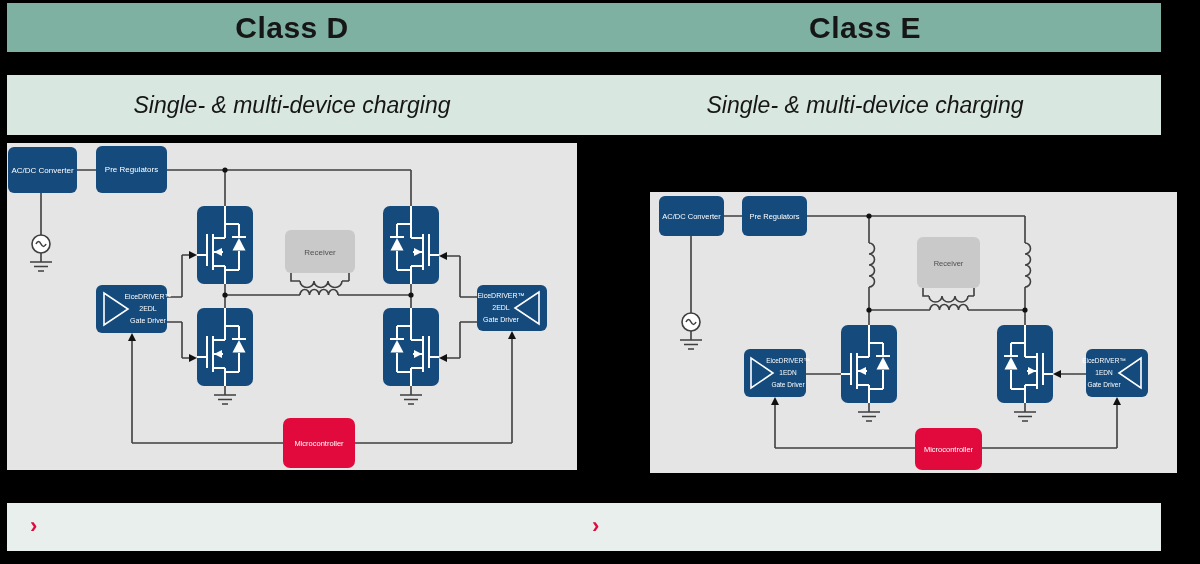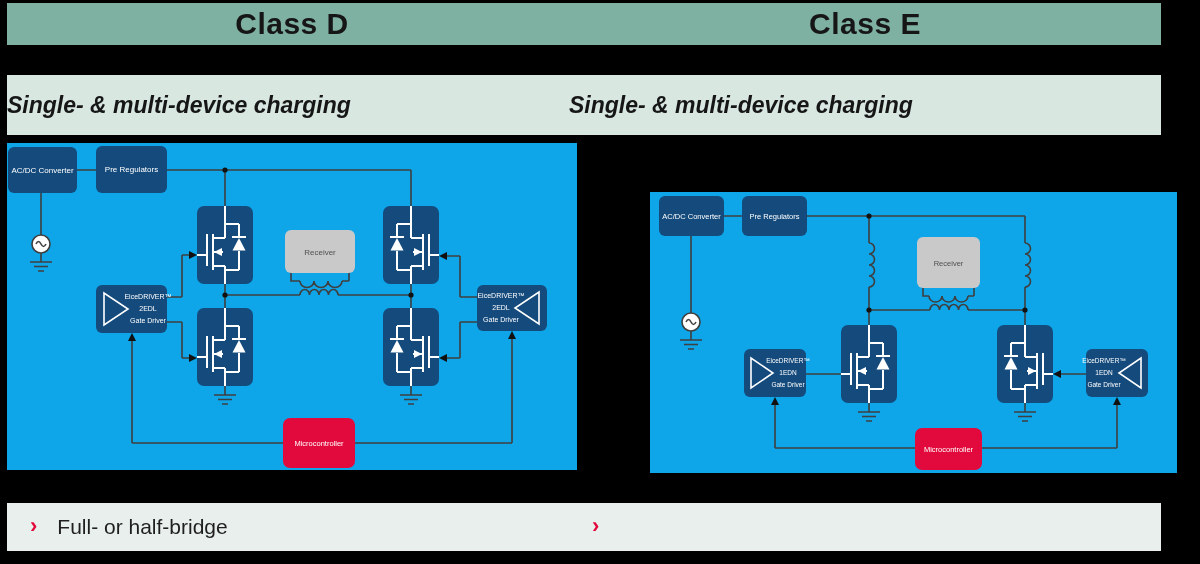--- a/index.html
+++ b/index.html
@@ -1,30 +1,30 @@
 <!DOCTYPE html>
 <html><head>
 <meta charset="utf-8">
 <style>
   html,body{margin:0;padding:0;}
   body{
     width:1200px;height:564px;position:relative;background:#000;
     font-family:"Liberation Sans", sans-serif;overflow:hidden;
   }
   .hdr{
-    position:absolute;top:3px;height:42px;background:#7FB1A3;
+    position:absolute;top:3px;height:49px;background:#7FB1A3;
     display:flex;align-items:center;justify-content:center;
     font-size:30px;font-weight:bold;color:#161616;letter-spacing:.5px;
   }
   .sub{
     position:absolute;top:75px;height:60px;background:#D8E7E0;
-    display:flex;align-items:center;justify-content:flex-start;
-    font-size:23px;font-weight:bold;font-style:italic;color:#161616;
-  }
-  .canvas{position:absolute;background:#0ea5e9;}
+    display:flex;align-items:center;justify-content:center;
+    font-size:23px;font-weight:normal;font-style:italic;color:#161616;
+  }
+  .canvas{position:absolute;background:#e5e5e5;}
   .bullet{
     position:absolute;top:503px;height:48px;background:#E9EFEC;
     display:flex;align-items:center;font-size:21px;color:#1f1f1f;
   }
   .bullet .chev{color:#E20A3C;font-weight:bold;font-size:22px;margin:0 20px 2px 23px;}
   .w570{left:7px;width:570px;} .w592{left:569px;width:592px;}
   svg text{font-family:"Liberation Sans", sans-serif;}
   .blk-label{fill:#ffffff;font-size:8px;text-anchor:middle;}
   .drv-label{fill:#ffffff;font-size:7px;text-anchor:middle;}
   .drv-label2{fill:#ffffff;font-size:6.5px;text-anchor:middle;}
@@ -150,21 +150,20 @@
 
   <g>
     <rect x="276" y="275" width="72" height="50" rx="7" fill="#E20A3C"></rect>
     <text class="blk-label" x="312" y="303" style="font-size:7.5px">Microcontroller</text>
   </g>
 </svg>
 </div>
 
 <div class="bullet w570">
   <span class="chev">›</span>
-  <span>Full- or half-bridge</span>
 </div>
 
 <div class="hdr w592">
   <span>Class E</span>
 </div>
 <div class="sub w592">
   <span>Single- &amp; multi-device charging</span>
 </div>
 
 <div class="canvas" style="left:650px;top:192px;width:527px;height:281px;">

